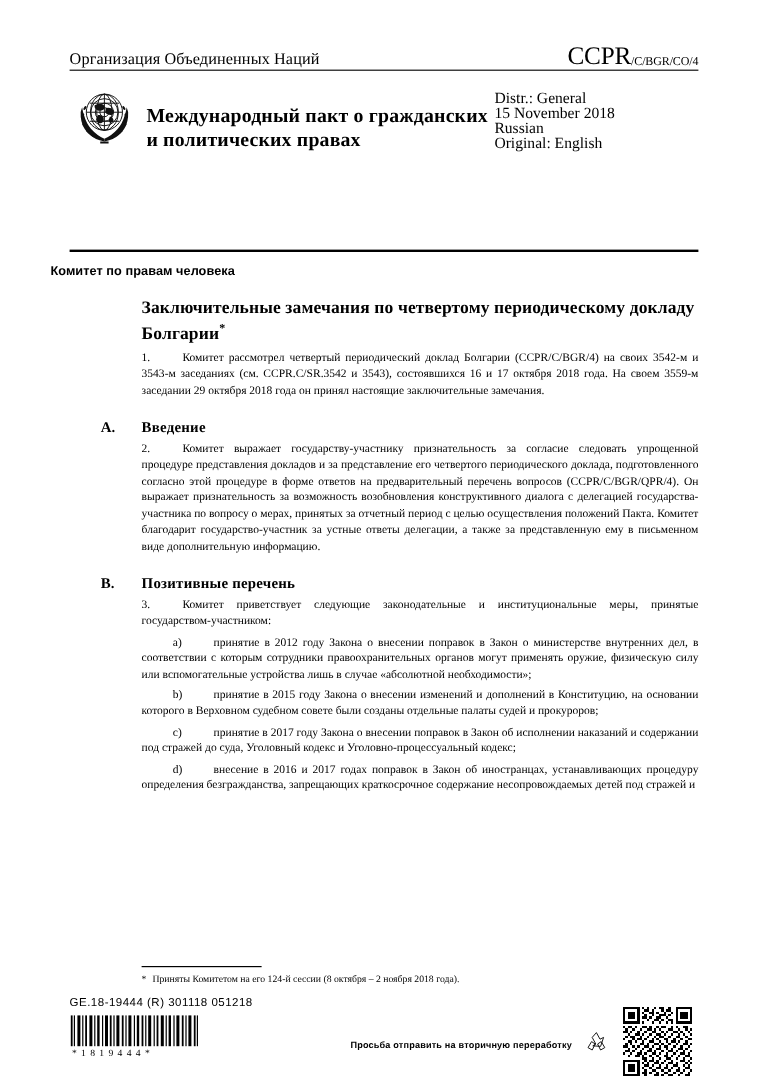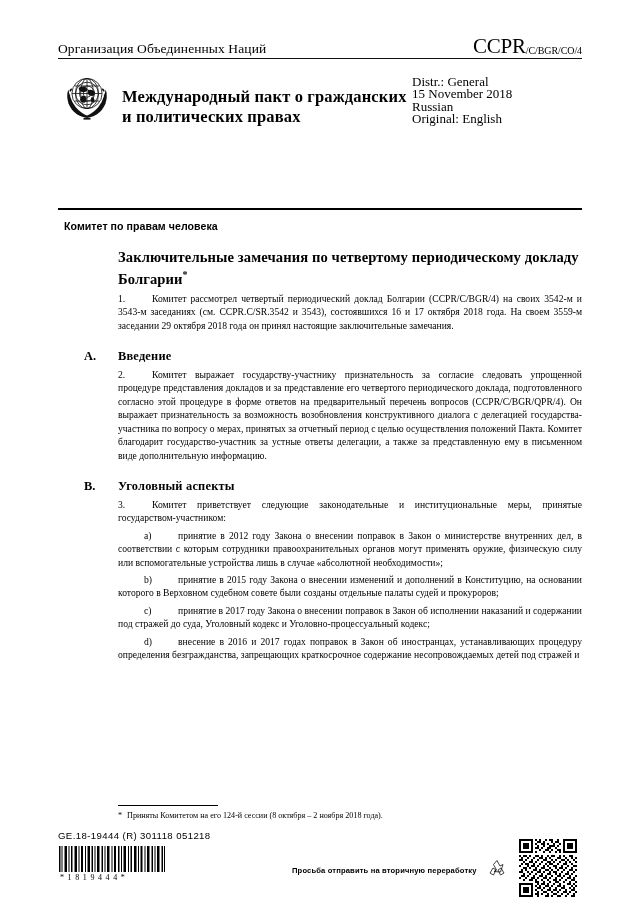--- a/index.html
+++ b/index.html
@@ -103,21 +103,21 @@
     left: 58px;
     top: 208px;
     width: 524px;
     height: 0;
     border-top: 2.1px solid #000;
   }
 
   
   .committee {
     position: absolute;
-    left: 64px;
+    left: 42px;
     top: 220px;
     font-size: 10.6px;
     font-weight: bold;
     font-family: "Liberation Sans", sans-serif;
     letter-spacing: 0.05px;
   }
 
   
   .doc-body {
     position: absolute;
@@ -340,21 +340,21 @@
       <span class="sec-letter">A.</span>
         <span class="sec-title">Введение</span>
     </div>
 
     <div class="para">
       <span class="num">2.</span><span>Комитет выражает государству-участнику признательность за согласие следовать упрощенной процедуре представления докладов и за представление его четвертого периодического доклада, подготовленного согласно этой процедуре в форме ответов на предварительный перечень вопросов (CCPR/C/BGR/QPR/4). Он выражает признательность за возможность возобновления конструктивного диалога с делегацией государства-участника по вопросу о мерах, принятых за отчетный период с целью осуществления положений Пакта. Комитет благодарит государство-участник за устные ответы делегации, а также за представленную ему в письменном виде дополнительную информацию.</span>
     </div>
 
     <div class="section-head">
       <span class="sec-letter">B.</span>
-        <span class="sec-title">Уголовный аспекты</span>
+        <span class="sec-title">Позитивные перечень</span>
     </div>
 
     <div class="para">
       <span class="num">3.</span><span>Комитет приветствует следующие законодательные и институциональные меры, принятые государством-участником:</span>
     </div>
 
     <div class="para">
       <span class="letter">a)</span><span>принятие в 2012 году Закона о внесении поправок в Закон о министерстве внутренних дел, в соответствии с которым сотрудники правоохранительных органов могут применять оружие, физическую силу или вспомогательные устройства лишь в случае «абсолютной необходимости»;</span>
     </div>
 

